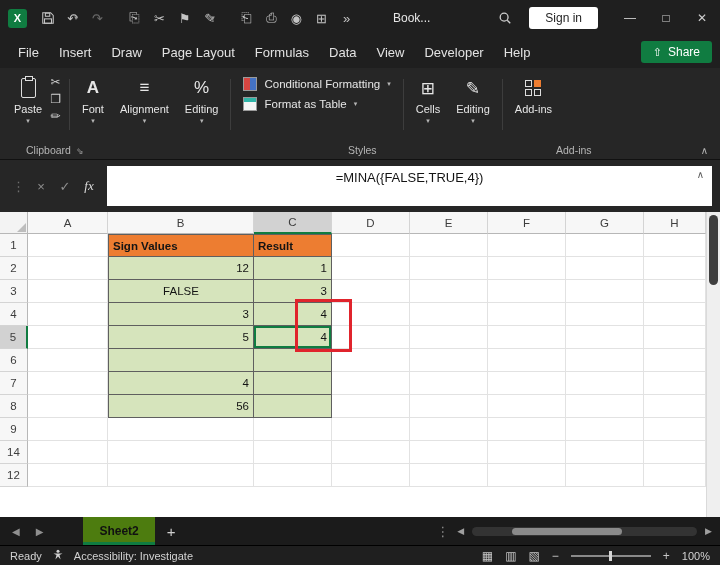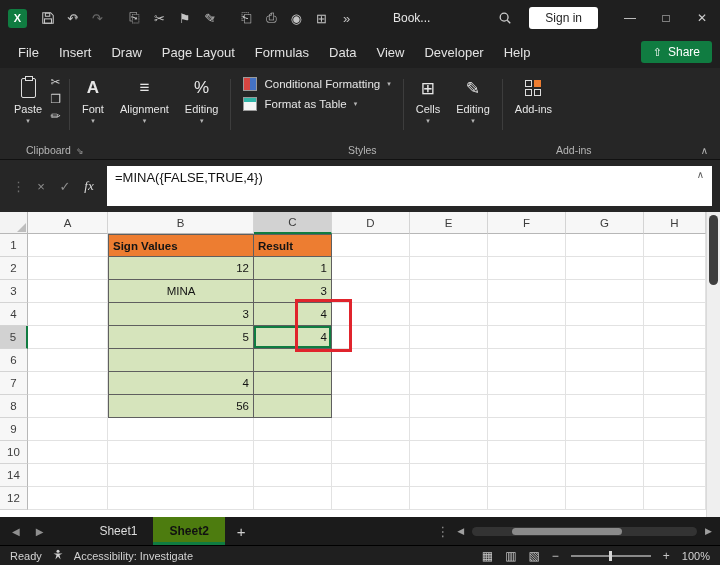--- a/index.html
+++ b/index.html
@@ -82,21 +82,21 @@
   .formulabar { height:52px; background:#262626; display:flex; align-items:stretch;
     padding:6px 8px; }
   .namebox { width:88px; display:flex; align-items:center; justify-content:space-between;
     color:#ececec; font-size:12px; padding:0 8px; }
   .fb-dots { color:#6f6f6f; font-size:13px; display:flex; align-items:center; padding:0 4px; }
   .fb-btn { width:24px; display:flex; align-items:center; justify-content:center;
     color:#8f8f8f; font-size:13px; }
   .fb-fx { color:#dcdcdc; font-family:"Liberation Serif", serif; font-style:italic;
     font-size:13px; }
   .formula-input { flex:1; background:#fff; color:#141414; font-size:13px;
-    padding:4px 8px; margin-left:6px; position:relative; }
+    padding:4px 8px; margin-left:6px; position:relative;text-align:center; }
   .fb-expand { position:absolute; right:8px; top:3px; color:#5a5a5a; font-size:10px; }
 
   
   .grid-area { position:relative; height:305px; background:#fff; }
   .col-header-row { display:flex; height:22px; }
   .corner { width:28px; height:22px; background:#F3F3F3; border-right:1px solid #B7B7B7;
     border-bottom:1px solid #B7B7B7; position:relative; }
   .corner::after { content:''; position:absolute; right:1px; bottom:1px;
     border-left:9px solid transparent; border-bottom:9px solid #BDBDBD; }
   .col-hdr { height:22px; background:#F7F7F7; border-right:1px solid #D4D4D4;
@@ -340,21 +340,21 @@
         <div class="cell fill-green al-right tbl" style="width: 78px;">1</div>
         <div class="cell" style="width: 78px;"></div>
         <div class="cell" style="width: 78px;"></div>
         <div class="cell" style="width: 78px;"></div>
         <div class="cell" style="width: 78px;"></div>
         <div class="cell" style="width: 62px;"></div>
       </div>
       <div class="grid-row">
         <div class="row-hdr">3</div>
         <div class="cell" style="width: 80px;"></div>
-        <div class="cell fill-green al-center tbl tbl-left" style="width: 146px;">MINA</div>
+        <div class="cell fill-green al-center tbl tbl-left" style="width: 146px;">FALSE</div>
         <div class="cell fill-green al-right tbl" style="width: 78px;">3</div>
         <div class="cell" style="width: 78px;"></div>
         <div class="cell" style="width: 78px;"></div>
         <div class="cell" style="width: 78px;"></div>
         <div class="cell" style="width: 78px;"></div>
         <div class="cell" style="width: 62px;"></div>
       </div>
       <div class="grid-row">
         <div class="row-hdr">4</div>
         <div class="cell" style="width: 80px;"></div>
@@ -405,31 +405,20 @@
         <div class="cell fill-green al-right tbl tbl-left" style="width: 146px;">56</div>
         <div class="cell fill-green al-right tbl" style="width: 78px;"></div>
         <div class="cell" style="width: 78px;"></div>
         <div class="cell" style="width: 78px;"></div>
         <div class="cell" style="width: 78px;"></div>
         <div class="cell" style="width: 78px;"></div>
         <div class="cell" style="width: 62px;"></div>
       </div>
       <div class="grid-row">
         <div class="row-hdr">9</div>
-        <div class="cell" style="width: 80px;"></div>
-        <div class="cell" style="width: 146px;"></div>
-        <div class="cell" style="width: 78px;"></div>
-        <div class="cell" style="width: 78px;"></div>
-        <div class="cell" style="width: 78px;"></div>
-        <div class="cell" style="width: 78px;"></div>
-        <div class="cell" style="width: 78px;"></div>
-        <div class="cell" style="width: 62px;"></div>
-      </div>
-      <div class="grid-row">
-        <div class="row-hdr">10</div>
         <div class="cell" style="width: 80px;"></div>
         <div class="cell" style="width: 146px;"></div>
         <div class="cell" style="width: 78px;"></div>
         <div class="cell" style="width: 78px;"></div>
         <div class="cell" style="width: 78px;"></div>
         <div class="cell" style="width: 78px;"></div>
         <div class="cell" style="width: 78px;"></div>
         <div class="cell" style="width: 62px;"></div>
       </div>
       <div class="grid-row">
@@ -460,21 +449,20 @@
     <div class="vthumb"></div>
   </div>
 </div>
 
 <div class="tabbar">
   <div class="tab-nav">
     <span>◀</span>
     <span>▶</span>
   </div>
   <div id="sheet-tabs" style="display:flex;align-items:stretch;margin-left:28px;">
-      <div class="sheet-tab">Sheet1</div>
       <div class="sheet-tab active">Sheet2</div>
     </div>
   <span class="add-tab">+</span>
   <div class="tab-right">
     <span class="hdots">⋮</span>
     <span class="harrow">◀</span>
     <div class="htrack">
       <div class="hthumb"></div>
     </div>
     <span class="harrow">▶</span>

